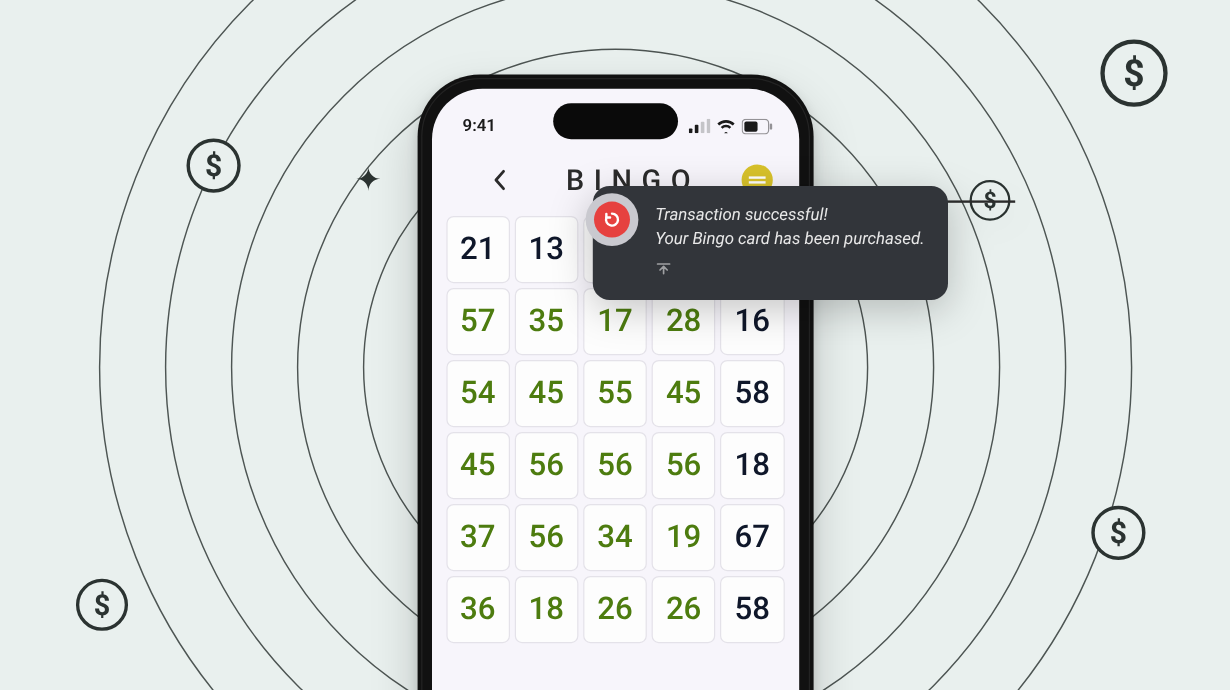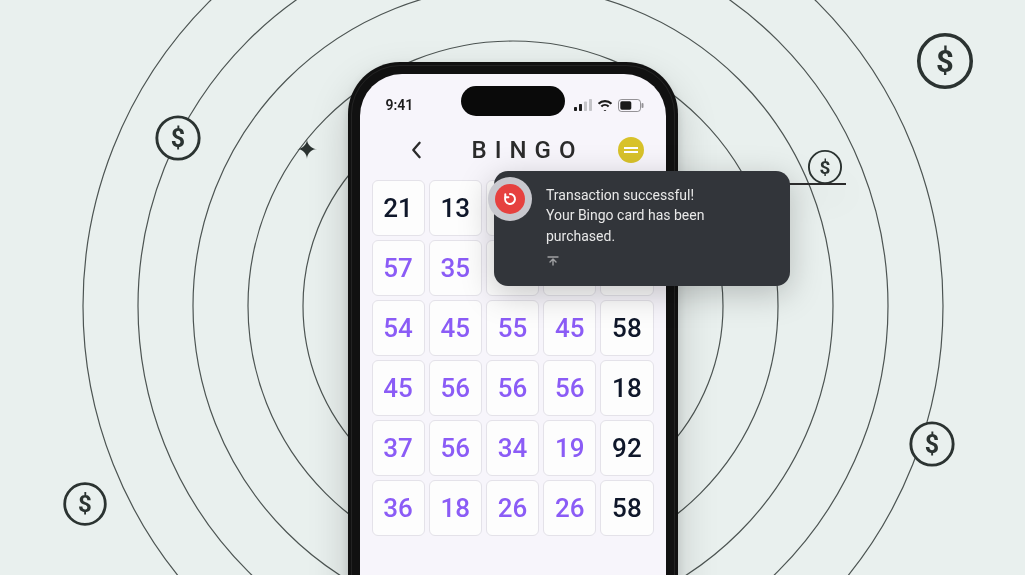--- a/index.html
+++ b/index.html
@@ -124,30 +124,31 @@
   .cell {
     background: #fdfdfd;
     border: 1px solid #e4e2e9;
     border-radius: 6px;
     height: 56px;
     display: flex;
     align-items: center;
     justify-content: center;
     font-size: 26px;
     font-weight: 500;
-    color: #8b5cf6;
+    color: #4d7c0f;
   }
   .cell.dim { color: #0f172a; }
 
   
   .notif-wrap {
     position: absolute;
-    left: 494px; top: 171px;
+    left: 494px; top: 155px;
     z-index: 20;
     filter: drop-shadow(0 8px 16px rgba(0,0,0,0.22));
+    font-style: italic;
   }
   .notif-connector {
     position: absolute;
     left: 292px; top: 12px;
     width: 60px; height: 1.5px;
     background: #2b2b2b;
   }
   .notif {
     background: #32353a;
     color: #e8e8e8;
@@ -285,21 +286,21 @@
         <div class="cell dim">58</div>
         <div class="cell">45</div>
         <div class="cell">56</div>
         <div class="cell">56</div>
         <div class="cell">56</div>
         <div class="cell dim">18</div>
         <div class="cell">37</div>
         <div class="cell">56</div>
         <div class="cell">34</div>
         <div class="cell">19</div>
-        <div class="cell dim">92</div>
+        <div class="cell dim">67</div>
         <div class="cell">36</div>
         <div class="cell">18</div>
         <div class="cell">26</div>
         <div class="cell">26</div>
         <div class="cell dim">58</div>
       </div>
   </div>
 </div>
 
 <div class="notif-wrap">

